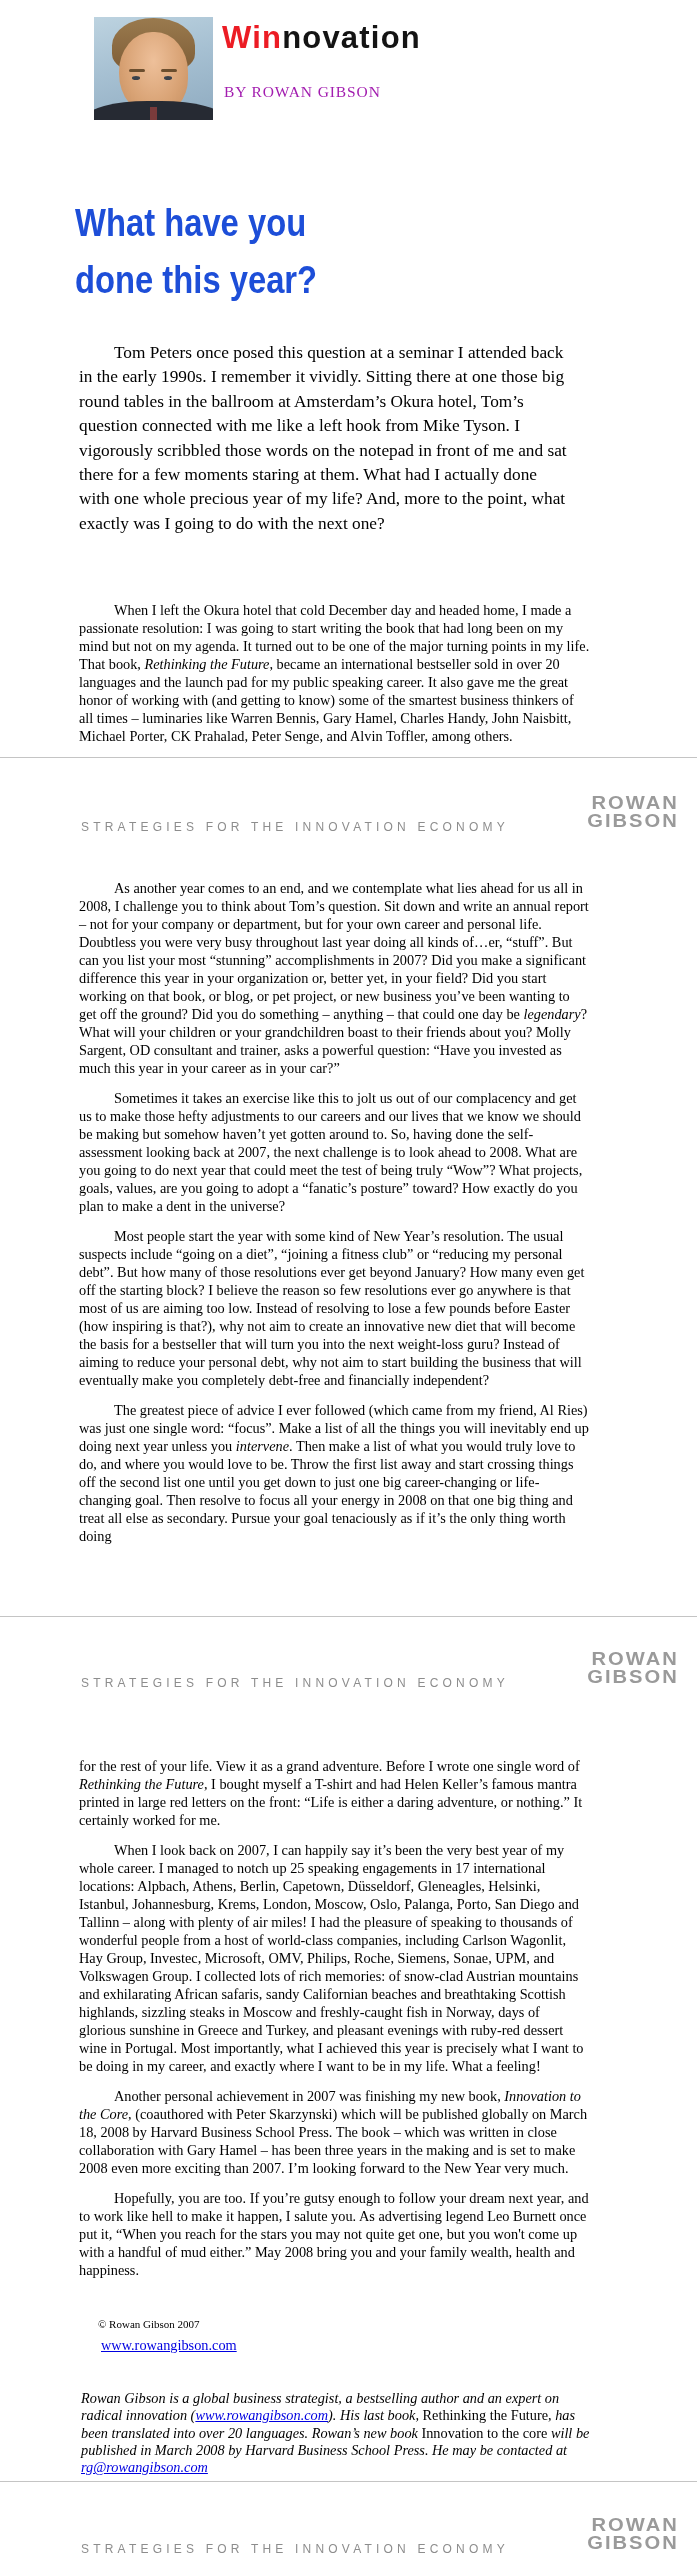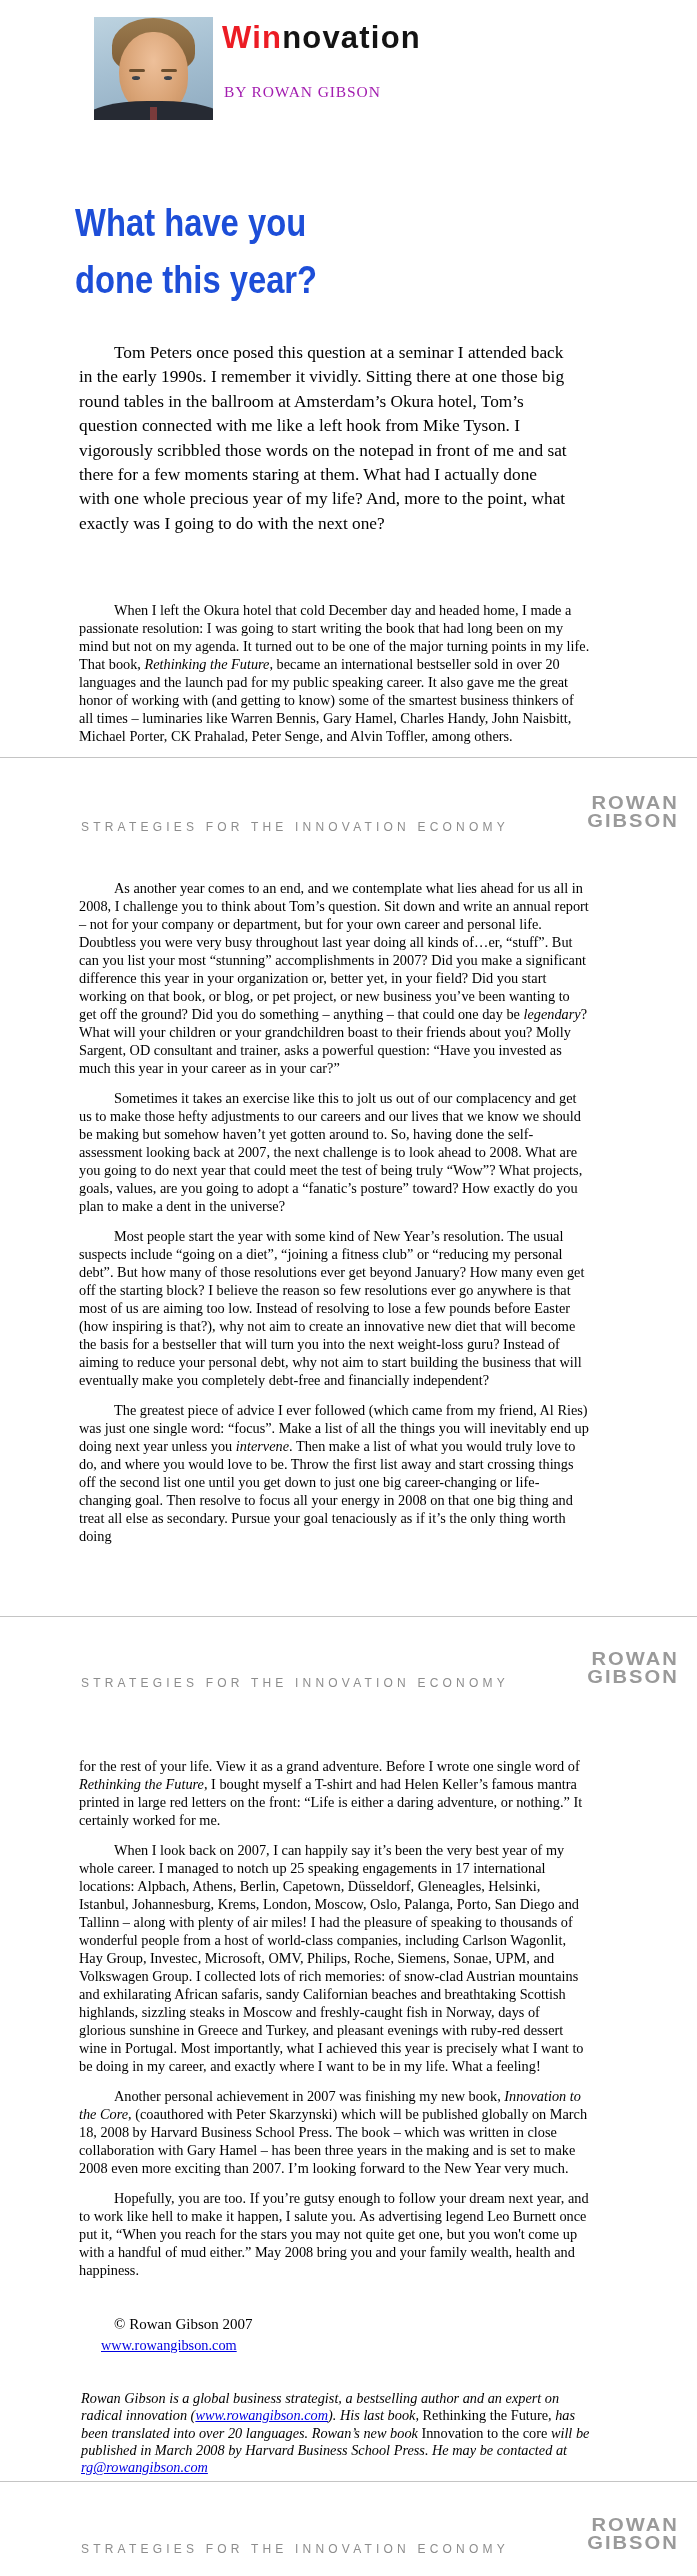--- a/index.html
+++ b/index.html
@@ -47,21 +47,21 @@
   .rule1{top:757px;} .rule2{top:1616px;} .rule3{top:2481px;}
   
   .pfooter{position:absolute;left:0;width:697px;height:48px;margin-left:14px;}
   .pfooter .logo{position:absolute;right:32px;top:0;text-align:right;
     font-family:"Liberation Sans",sans-serif;font-weight:700;font-size:18px;line-height:18px;
     color:#9a9a9a;letter-spacing:1.8px;transform:scaleX(1.12);transform-origin:right center;}
   .pfooter .tagline{position:absolute;left:67px;top:26px;
     font-family:"Liberation Sans",sans-serif;font-size:12px;letter-spacing:4.2px;color:#8d8d8d;}
   .f1{top:794px;} .f2{top:1650px;} .f3{top:2516px;}
   
-  .copyright{position:absolute;left:114px;top:2315px;font-size:15px;line-height:18px;}
+  .copyright{position:absolute;left:98px;top:2315px;font-size:11px;line-height:18px;}
   .lnkline{position:absolute;left:101px;top:2336px;font-size:14.3px;line-height:18px;
     color:#0000e0;text-decoration:underline;}
   .bio{position:absolute;left:69px;top:2378px;width:536px;font-size:14.3px;line-height:17.3px;
     font-style:italic;}
 </style>
 </head>
 <body>
 
 <div class="canvas">
 

